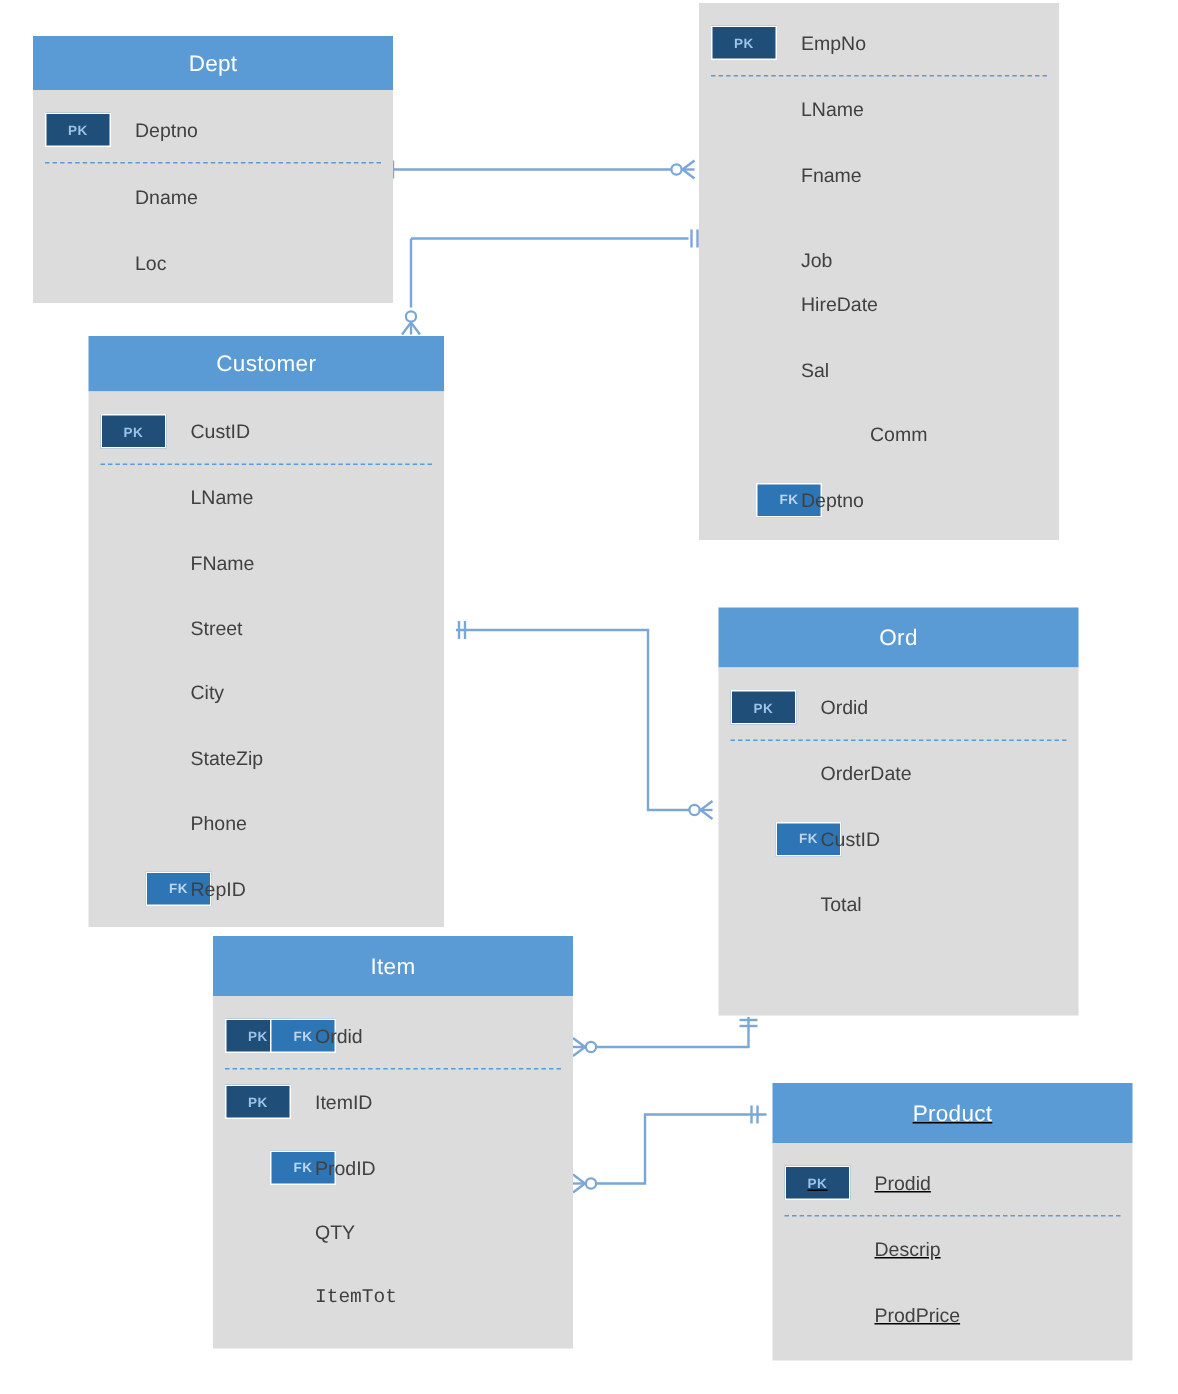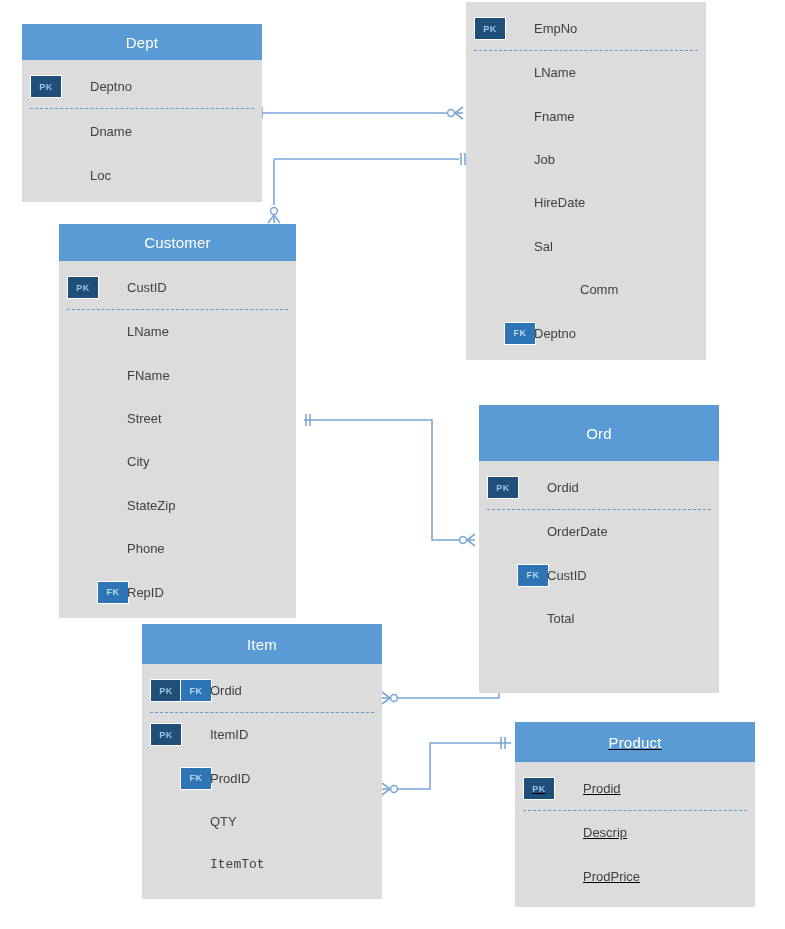--- a/index.html
+++ b/index.html
@@ -61,21 +61,21 @@
     height: 43.5px;
   }
   .badge-slot {
     width: 26px;
     height: 23px;
     margin-right: 4px;
     flex: 0 0 auto;
   }
   .badge {
     box-sizing: border-box;
-    width: 32px;
+    width: 44px;
     height: 23px;
     display: flex;
     align-items: center;
     justify-content: center;
     font-size: 9px;
     font-weight: 700;
     letter-spacing: 0.4px;
     border: 1.5px solid #ffffff;
     color: #9DC3E6;
   }
@@ -195,21 +195,21 @@
       <div class="attr-row" style="height:43.4px;">
         <div class="badge-slot" style="margin-left:8px;"></div>
         <div class="badge-slot"></div>
         <span class="attr-name">LName</span>
       </div>
       <div class="attr-row" style="height:43.4px;">
         <div class="badge-slot" style="margin-left:8px;"></div>
         <div class="badge-slot"></div>
         <span class="attr-name">Fname</span>
       </div>
-      <div class="attr-row" style="height:43.4px;">
+      <div class="attr-row" style="height:43.4px;align-items:flex-end;">
         <div class="badge-slot" style="margin-left:8px;"></div>
         <div class="badge-slot"></div>
         <span class="attr-name">Job</span>
       </div>
       <div class="attr-row" style="height:43.4px;">
         <div class="badge-slot" style="margin-left:8px;"></div>
         <div class="badge-slot"></div>
         <span class="attr-name">HireDate</span>
       </div>
       <div class="attr-row" style="height:43.4px;">
@@ -277,21 +277,21 @@
         <div class="badge-slot" style="margin-left:8px;"></div>
         <div class="badge-slot">
           <div class="badge fk">FK</div>
         </div>
         <span class="attr-name">RepID</span>
       </div>
     </div>
   </div>
 
   <div class="entity" style="left:479px; top:405px; width:240px;">
-    <div class="entity-header" style="height:56px;">Ord</div>
+    <div class="entity-header" style="height:40px;">Ord</div>
     <div class="entity-body" style="height:232px; padding-top:4px;">
       <div class="attr-row" style="height:45px;">
         <div class="badge-slot" style="margin-left:8px;">
           <div class="badge pk">PK</div>
         </div>
         <div class="badge-slot"></div>
         <span class="attr-name">Ordid</span>
       </div>
       <div class="sep" style="top:48px;"></div>
       <div class="attr-row" style="height:43.4px;">

